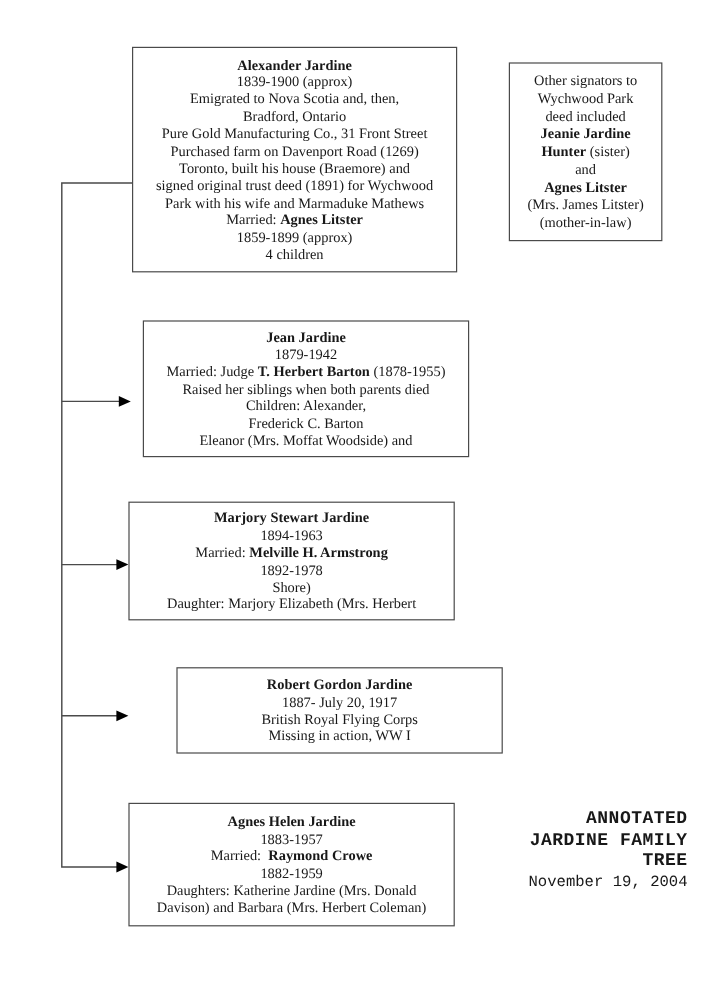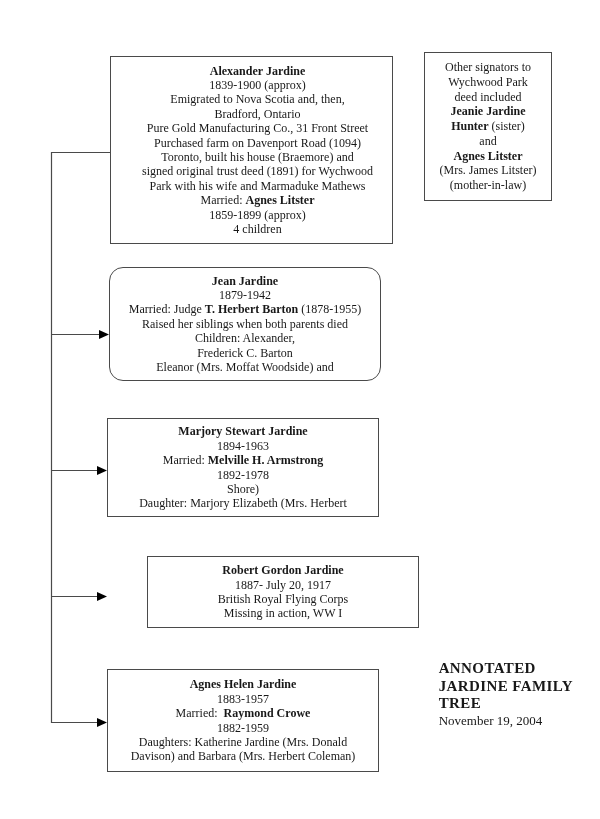--- a/index.html
+++ b/index.html
@@ -25,31 +25,33 @@
     display: flex;
     flex-direction: column;
     justify-content: center;
     text-align: center;
     font-size: 12px;
     line-height: 14.4px;
   }
   .tline { white-space: pre-wrap; }
   .b { font-weight: bold; }
 
-  #box-root    { left: 110px; top: 56px;  width: 269px; height: 186px; padding-left: 12px; }
-  #box-jean    { left: 109px; top: 267px; width: 270px; height: 112px; border-radius: 14px; }
+  #box-root    { left: 110px; top: 39px;  width: 269px; height: 186px; }
+  #box-jean    { left: 119px; top: 267px; width: 270px; height: 112px; }
   #box-marjory { left: 107px; top: 418px; width: 270px; height: 97px;  }
   #box-robert  { left: 107px; top: 556px; width: 270px; height: 70px; margin-left: 40px;  }
   #box-agnes   { left: 107px; top: 669px; width: 270px; height: 101px; }
   #side-note   { left: 424px; top: 52px;  width: 126px; height: 147px; line-height: 14.8px; }
 
   .title-block {
     position: absolute;
     right: 27px;
-    top: 660px;
+    top: 674px;
+    text-align: right;
+    font-family: Liberation Mono, monospace;
   }
   .title-line {
     font-weight: bold;
     font-size: 15px;
     line-height: 17.6px;
     letter-spacing: 0.4px;
   }
   .date-line {
     font-size: 13px;
     line-height: 14px;
@@ -71,21 +73,21 @@
     <polygon points="97,592 107,596.5 97,601" fill="#000000"></polygon>
     <polygon points="97,718 107,722.5 97,727" fill="#000000"></polygon>
   </svg>
 
   <div class="pbox" id="box-root">
       <div class="tline"><span class="b">Alexander Jardine</span></div>
       <div class="tline"><span class="">1839-1900 (approx)</span></div>
       <div class="tline"><span class="">Emigrated to Nova Scotia and, then,</span></div>
       <div class="tline"><span class="">Bradford, Ontario</span></div>
       <div class="tline"><span class="">Pure Gold Manufacturing Co., 31 Front Street</span></div>
-      <div class="tline"><span class="">Purchased farm on Davenport Road (1094)</span></div>
+      <div class="tline"><span class="">Purchased farm on Davenport Road (1269)</span></div>
       <div class="tline"><span class="">Toronto, built his house (Braemore) and</span></div>
       <div class="tline"><span class="">signed original trust deed (1891) for Wychwood</span></div>
       <div class="tline"><span class="">Park with his wife and Marmaduke Mathews</span></div>
       <div class="tline"><span class="">Married: </span><span class="b">Agnes Litster</span></div>
       <div class="tline"><span class="">1859-1899 (approx)</span></div>
       <div class="tline"><span class="">4 children</span></div>
     </div>
 
   <div class="pbox" id="box-jean">
       <div class="tline"><span class="b">Jean Jardine</span></div>

